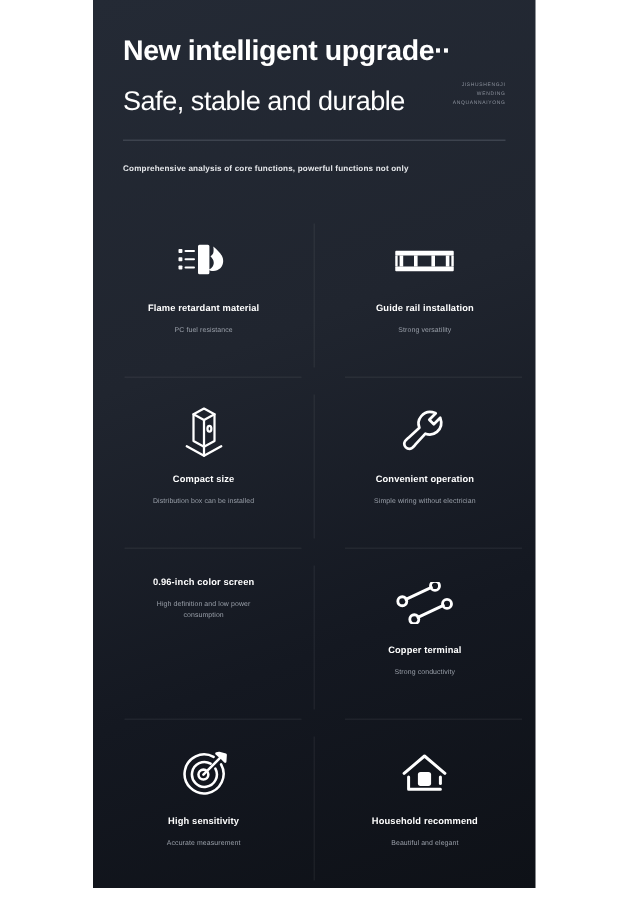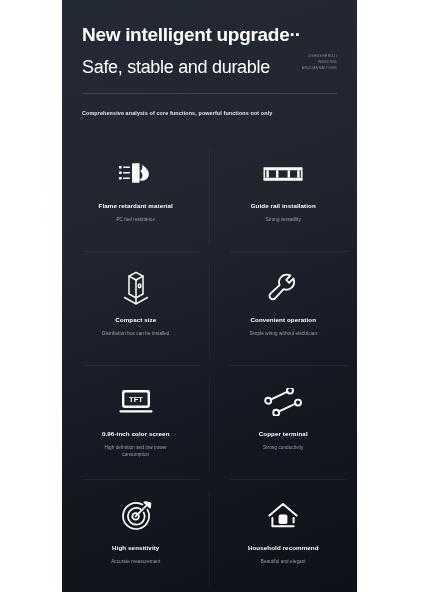--- a/index.html
+++ b/index.html
@@ -245,30 +245,20 @@
             <g fill="none" stroke="#ffffff" stroke-width="1.8" stroke-linejoin="round" stroke-linecap="round">
               <path d="M23.5 3.5 l-4.3 4.3 l3.0 3.0 l4.3 -4.3 c1.3 3.6 0.5 7.2 -2.2 9.4 c-2.3 1.9 -5.2 2.2 -7.7 1.2 l-6.0 6.5 c-1.8 2.0 -2.6 3.7 -4.6 3.7 c-1.9 0 -3.5 -1.6 -3.5 -3.5 c0 -2.0 1.6 -2.8 3.6 -4.6 l6.5 -6.0 c-1.0 -2.5 -0.7 -5.4 1.2 -7.7 c2.2 -2.7 5.8 -3.5 9.4 -2.2 z"></path>
             </g>
           </svg>
         </div>
         <div class="feat-title">Convenient operation</div>
         <div class="feat-desc">Simple wiring without electrician</div>
       </div>
 
       <div class="cell col-left">
-        <div class="icon-wrap">
-          <svg width="36" height="26" viewBox="0 0 36 26">
-            <g>
-              <rect x="4" y="1" width="28" height="18" rx="2.4" fill="#ffffff"></rect>
-              <rect x="6.4" y="3.4" width="23.2" height="13.2" rx="1.2" fill="#1b212b"></rect>
-              <text x="18" y="12.9" font-family="'Liberation Sans', sans-serif" font-size="7.6" font-weight="bold" fill="#ffffff" text-anchor="middle">TFT</text>
-              <rect x="1.5" y="21.2" width="33" height="2.4" rx="1.0" fill="#ffffff"></rect>
-            </g>
-          </svg>
-        </div>
         <div class="feat-title">0.96-inch color screen</div>
         <div class="feat-desc">High definition and low power consumption</div>
       </div>
 
       <div class="cell col-right">
         <div class="icon-wrap">
           <svg width="40" height="28" viewBox="0 0 40 28">
             <g fill="none" stroke="#ffffff" stroke-width="1.9" stroke-linejoin="round" stroke-linecap="round">
               <path d="M7.6 11.6 L24.6 3.6"></path>
               <circle cx="5.2" cy="12.8" r="3.0"></circle>

